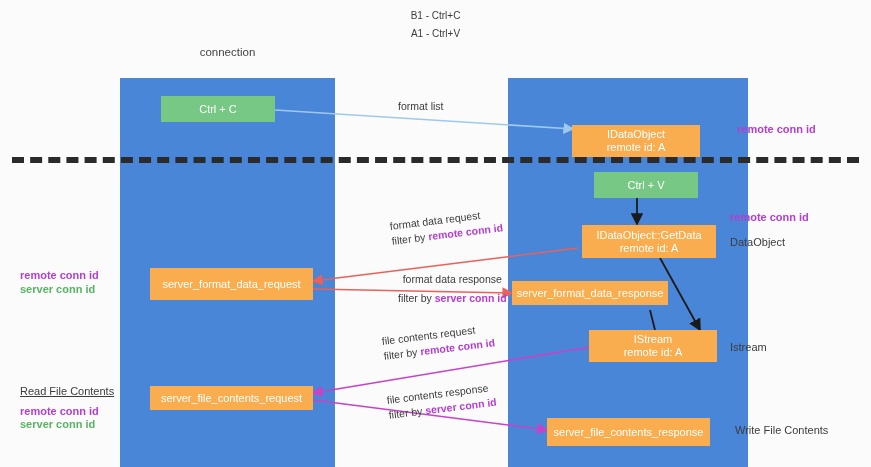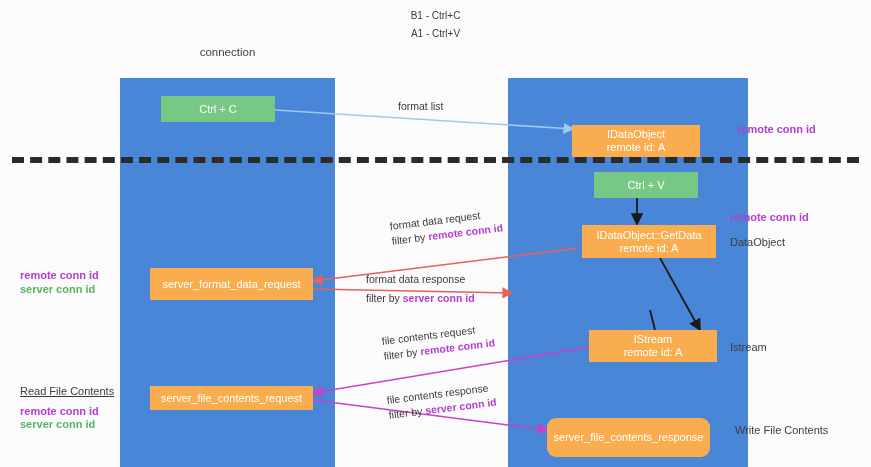--- a/index.html
+++ b/index.html
@@ -164,44 +164,47 @@
 
   <div class="box orange" id="b-getdata" style="left:570px; top:225px; width:134px; height:33px;margin-left:12px;">
     <span>IDataObject::GetData</span>
     <span>remote id: A</span>
   </div>
 
   <div class="box orange" id="b-sfdreq" style="left:150px; top:268px; width:163px; height:32px;">
     <span>server_format_data_request</span>
   </div>
 
+  <div class="box orange" id="b-sfdres" style="left:512px; top:281px; width:156px; height:24px;">
+    <span>server_format_data_response</span>
+  </div>
 
   <div class="box orange" id="b-istream" style="left:589px; top:330px; width:128px; height:32px;">
     <span>IStream</span>
     <span>remote id: A</span>
   </div>
 
   <div class="box orange" id="b-sfcreq" style="left:150px; top:386px; width:163px; height:24px;">
     <span>server_file_contents_request</span>
   </div>
 
-  <div class="box orange" id="b-sfcres" style="left:547px; top:418px; width:163px; height:39px;border-radius:9px;">
+  <div class="box orange" id="b-sfcres" style="left:547px; top:418px; width:163px; height:28px;">
     <span>server_file_contents_response</span>
   </div>
 
   <div class="edge-label" style="left:398px; top:99px;">
     <span>format list</span>
   </div>
 
   <div class="edge-label" style="left:389px; top:219px; transform: rotate(-7deg); transform-origin: left top;">
     <div>format data request</div>
     <div><span>filter by </span><b class="purple">remote conn id</b></div>
   </div>
 
-  <div class="edge-label" style="left:366px; top:272px;">
+  <div class="edge-label" style="left:398px; top:272px;text-align:center;">
     <div>format data response</div>
     <div style="margin-top:4px;"><span>filter by </span><b class="purple">server conn id</b></div>
   </div>
 
   <div class="edge-label" style="left:381px; top:334px; transform: rotate(-7deg); transform-origin: left top;">
     <div>file contents request</div>
     <div><span>filter by </span><b class="purple">remote conn id</b></div>
   </div>
 
   <div class="edge-label" style="left:386px; top:393px; transform: rotate(-7deg); transform-origin: left top;">

